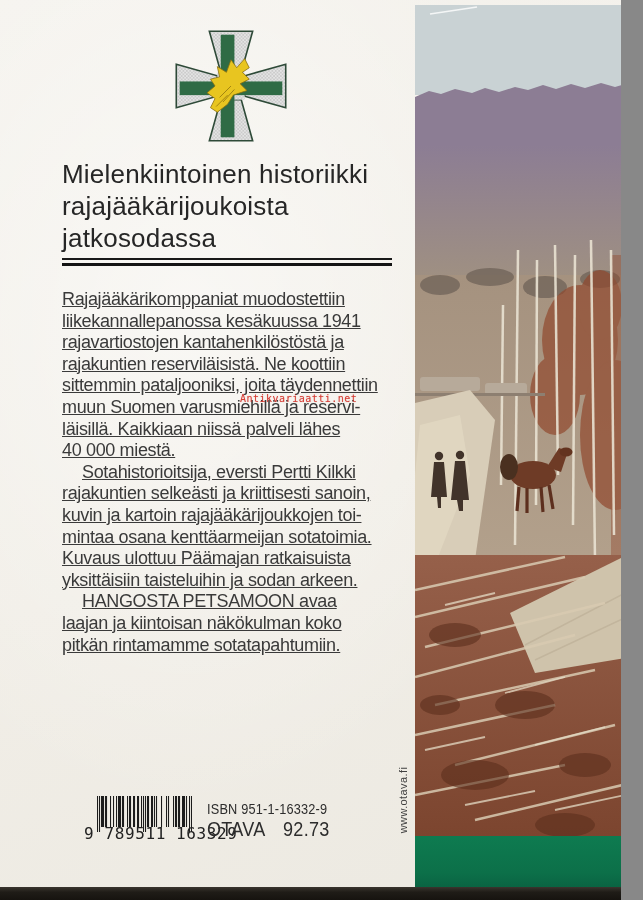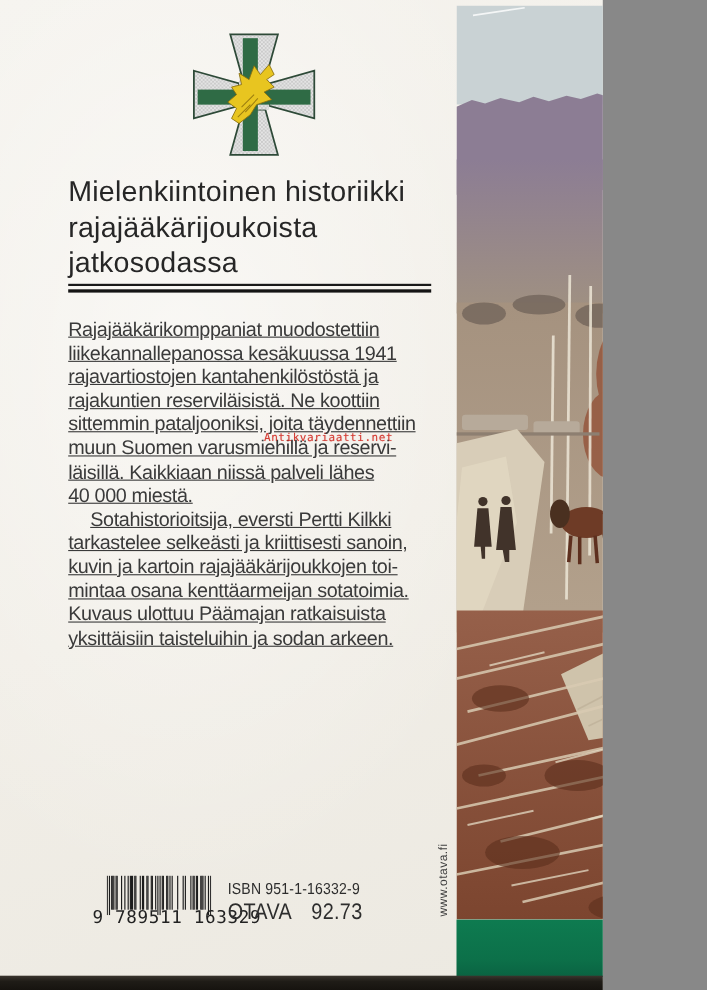--- a/index.html
+++ b/index.html
@@ -1,17 +1,17 @@
 <!DOCTYPE html>
 <html><head>
 <meta charset="utf-8">
 <style>
   html,body{margin:0;padding:0;background:#888;}
   .cover{
-    position:relative;width:548px;height:900px;overflow:hidden;
+    position:relative;width:621px;height:900px;overflow:hidden;
     background:
       radial-gradient(ellipse at 30% 35%, rgba(255,255,255,.5), rgba(255,255,255,0) 60%),
       linear-gradient(160deg,#f5f3ee 0%,#f1eee7 55%,#ece9e1 100%);
     font-family:"Liberation Sans", sans-serif;
   }
   
   .emblem{position:absolute;left:174px;top:26px;width:114px;height:120px;}
   
   .headline{
     position:absolute;left:62px;top:158px;width:350px;
@@ -98,25 +98,28 @@
   <div class="body-text">
     <p class="para">Rajajääkärikomppaniat muodostettiin
 liikekannallepanossa kesäkuussa 1941
 rajavartiostojen kantahenkilöstöstä ja
 rajakuntien reserviläisistä. Ne koottiin
 sittemmin pataljooniksi, joita täydennettiin
 muun Suomen varusmiehillä ja reservi-
 läisillä. Kaikkiaan niissä palveli lähes
 40 000 miestä.</p>
     <p class="para indent">Sotahistorioitsija, eversti Pertti Kilkki
-tarkastelee selkeästi ja kriittisesti sanoin,
+rajakuntien selkeästi ja kriittisesti sanoin,
 kuvin ja kartoin rajajääkärijoukkojen toi-
 mintaa osana kenttäarmeijan sotatoimia.
 Kuvaus ulottuu Päämajan ratkaisuista
 yksittäisiin taisteluihin ja sodan arkeen.</p>
+    <p class="para indent">HANGOSTA PETSAMOON avaa
+laajan ja kiintoisan näkökulman koko
+pitkän rintamamme sotatapahtumiin.</p>
   </div>
 
   <div class="watermark">Antikvariaatti.net</div>
 
   <svg class="photo" viewBox="0 0 216 831" preserveAspectRatio="none" aria-hidden="true">
     <defs>
       <linearGradient id="fade" x1="0" y1="0" x2="0" y2="1">
         <stop offset="0" stop-color="#8c7d94"></stop>
           <stop offset="1" stop-color="#a09181"></stop>
       </linearGradient>

